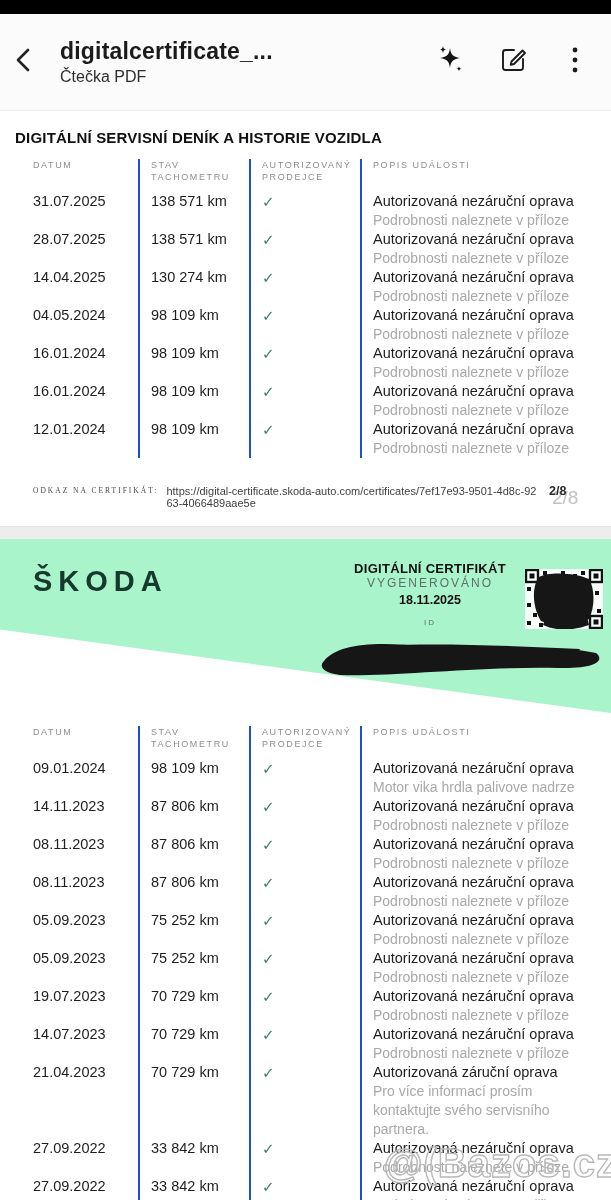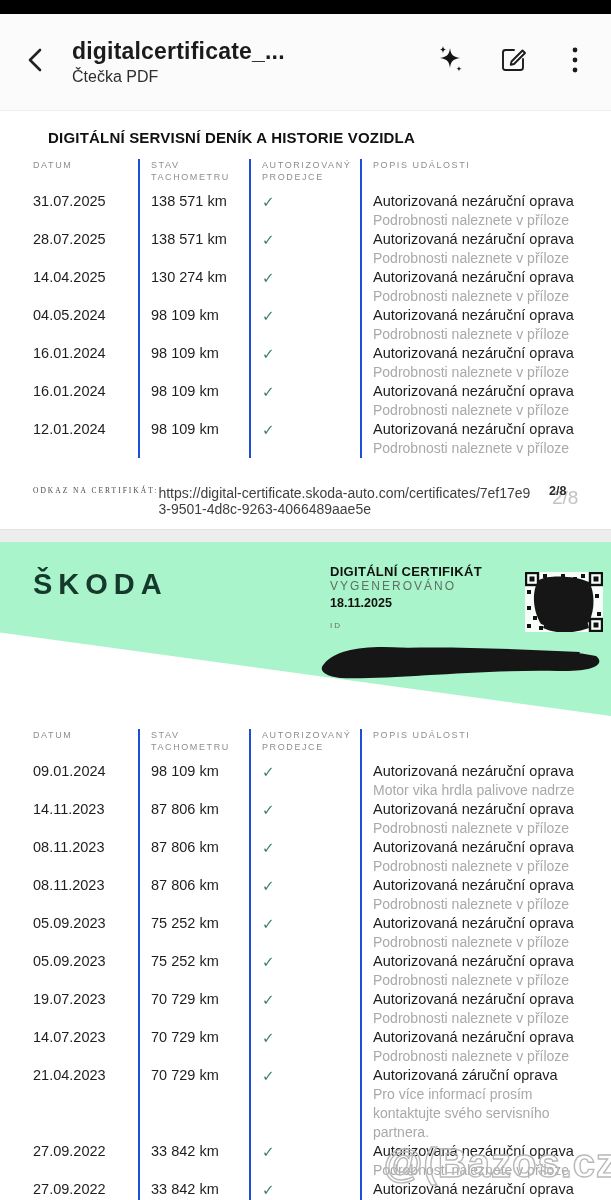--- a/index.html
+++ b/index.html
@@ -5,61 +5,61 @@
   * { margin:0; padding:0; box-sizing:border-box; }
   html,body { width:611px; height:1200px; overflow:hidden; background:#fff;
               font-family:"Liberation Sans","DejaVu Sans",sans-serif; }
   .screen { position:relative; width:611px; height:1200px; background:#fff; }
 
   
   .status-bar { height:14px; background:#000; }
 
   
   .app-bar { height:97px; background:#fbfbfb; border-bottom:1px solid #ededed;
-             display:flex; align-items:center; padding:0 18px 0 14px; }
+             display:flex; align-items:center; padding:0 18px 0 2px; }
   .back-btn { width:44px; height:44px; display:flex; align-items:center; justify-content:center; }
   .titles { flex:1; min-width:0; margin-left:14px; }
   .app-title { font-size:23px; font-weight:bold; color:#1b1b1b; letter-spacing:.2px;
                white-space:nowrap; overflow:hidden; }
   .app-subtitle { font-size:16px; color:#2e2e2e; margin-top:3px; }
   .bar-actions { display:flex; align-items:center; gap:26px; margin-left:8px; }
   .icon-btn { width:36px; height:36px; display:flex; align-items:center; justify-content:center; }
 
   
   .doc { position:relative; }
-  .doc-title { font-size:15px; font-weight:bold; color:#111; margin:18px 0 0 48px; letter-spacing:.2px; }
+  .doc-title { font-size:15px; font-weight:bold; color:#111; margin:18px 0 0 15px; letter-spacing:.2px; }
 
   .grid-head, .trow { display:grid; grid-template-columns:105px 111px 111px 1fr;
                       padding-left:33px; padding-right:26px; }
   .grid-head { margin-top:13px; }
   .hcell { font-size:9px; letter-spacing:1.6px; color:#8e8e8e; line-height:12px;
            padding-bottom:9px; text-transform:uppercase; }
   .hcell.bl, .cell.bl { border-left:2px solid #1d4ed8; padding-left:11px; }
   .hcell:first-child, .cell:first-child { padding-right:6px; }
   .cell { min-height:38px; padding-top:0; }
   .cell .primary { font-size:14.5px; color:#1e1e1e; line-height:19px; }
   .cell .secondary { font-size:14px; color:#a9a9a9; line-height:19px; }
   .check { color:#3d8265; font-size:15px; font-weight:bold; line-height:19px; }
 
   
   .doc-footer { display:flex; align-items:flex-start; margin:26px 26px 0 33px; }
   .foot-label { font-size:7.5px; letter-spacing:2px; color:#4a4a4a; white-space:nowrap; padding-top:2px;font-family:Liberation Serif, serif; }
-  .foot-url { font-size:14px; color:#3f3f3f; flex:1; word-break:break-all; padding-top:1px; }
+  .foot-url { font-size:11px; color:#3f3f3f; margin-left:8px; flex:1; word-break:break-all; padding-top:1px; }
   .page-num { position:relative; width:42px; height:30px; margin-left:6px; }
   .page-dark { position:absolute; left:6px; top:0; font-size:12.5px; font-weight:bold; color:#2a2a2a; }
   .page-ghost { position:absolute; left:9px; top:3px; font-size:19px; color:#c2c2c2; font-weight:normal; }
 
   .page-sep { height:13px; background:#ededed; margin-top:12px; border-top:1px solid #e3e3e3; }
 
   
   .cert-band { position:relative; height:174px; background:#a9f4cb;
                clip-path:polygon(0 0, 100% 0, 100% 100%, 0 52%);padding-left:29px; }
   .brand { position:absolute; left:33px; top:26px; font-size:29px; font-weight:bold;
            letter-spacing:6px; color:#15392c; }
-  .cert-info { position:absolute; left:330px; top:22px; width:200px; }
+  .cert-info { position:absolute; left:330px; top:22px; width:200px;text-align:center; }
   .cert-title { font-size:13px; font-weight:bold; color:#101010; letter-spacing:.3px; }
   .cert-label { font-size:12px; letter-spacing:2px; color:#5f6f66; }
   .cert-date { font-size:12.5px; font-weight:bold; color:#101010; margin-top:3px; }
   .cert-id-label { font-size:8px; letter-spacing:2px; color:#5f6f66; margin-top:11px; }
   .id-scribble { position:absolute; left:318px; top:96px; width:288px; height:46px; }
   .qr-box { position:absolute; right:8px; top:30px; width:78px; height:60px; }
 
   
   .table2 { margin-top:5px; }
 

